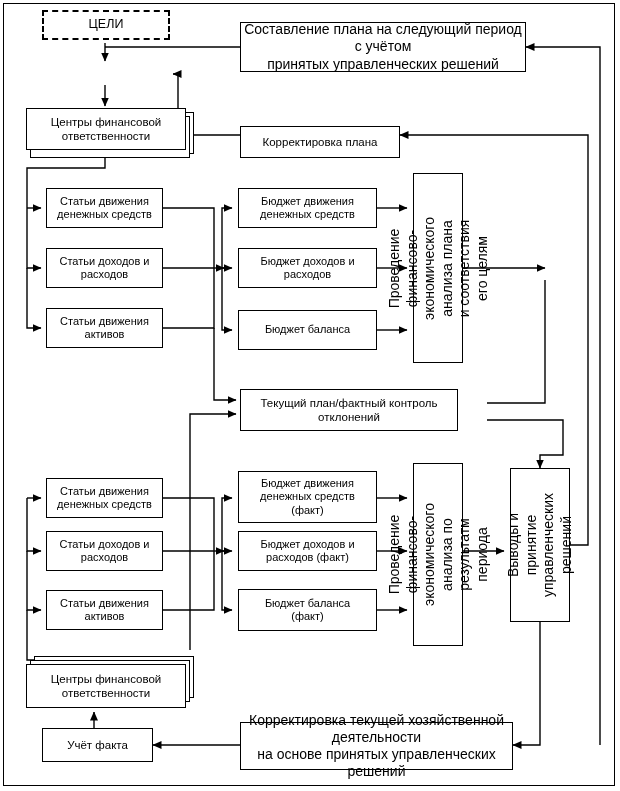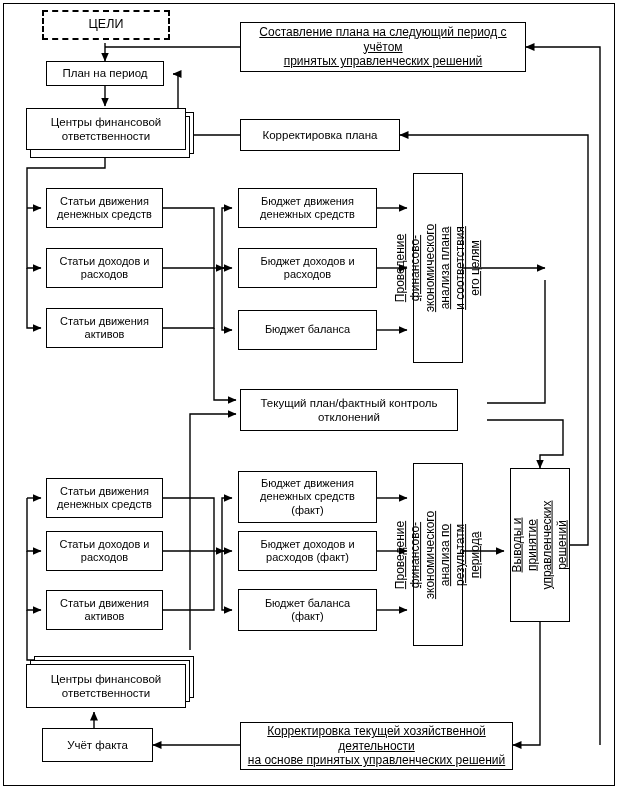--- a/index.html
+++ b/index.html
@@ -47,21 +47,21 @@
   }
   .stackshadow{
     position:absolute;
     box-sizing:border-box;
     border:1px solid #000;
     background:#ffffff;
     z-index:2;
   }
   .f11{font-size:11.5px;}
   .f10{font-size:11px;}
-  .f9{font-size:12px;text-decoration:underline;}
+  .f9{font-size:14px;}
   .f12{font-size:12.5px;}
 </style>
 </head>
 <body>
 
 <div id="canvas">
 
   <div class="frame"></div>
 
   <svg class="wires" viewBox="0 0 620 791">
@@ -144,32 +144,29 @@
 
   <div class="box dashed f12" style="left:42px;top:10px;width:128px;height:30px;">
     <span class="lbl">ЦЕЛИ</span>
   </div>
 
   <div class="box f9" style="left:240px;top:22px;width:286px;height:50px;">
     <span class="lbl">Составление плана на следующий период с учётом
 принятых управленческих решений</span>
   </div>
 
-  <div class="box f11" style="left:46px;top:61px;width:118px;height:25px;">
-    <span class="lbl">План на период</span>
-  </div>
 
   <div class="stackshadow" style="left:34px;top:112px;width:160px;height:42px;"></div>
   <div class="stackshadow" style="left:30px;top:116px;width:160px;height:42px;"></div>
   <div class="box f11" style="left:26px;top:108px;width:160px;height:42px;">
     <span class="lbl">Центры финансовой
 ответственности</span>
   </div>
 
-  <div class="box f11" style="left:240px;top:119px;width:160px;height:32px;">
+  <div class="box f11" style="left:240px;top:126px;width:160px;height:32px;">
     <span class="lbl">Корректировка плана</span>
   </div>
 
   <div class="box f10" style="left:46px;top:188px;width:117px;height:40px;">
     <span class="lbl">Статьи движения
 денежных средств</span>
   </div>
   <div class="box f10" style="left:46px;top:248px;width:117px;height:40px;">
     <span class="lbl">Статьи доходов и
 расходов</span>

